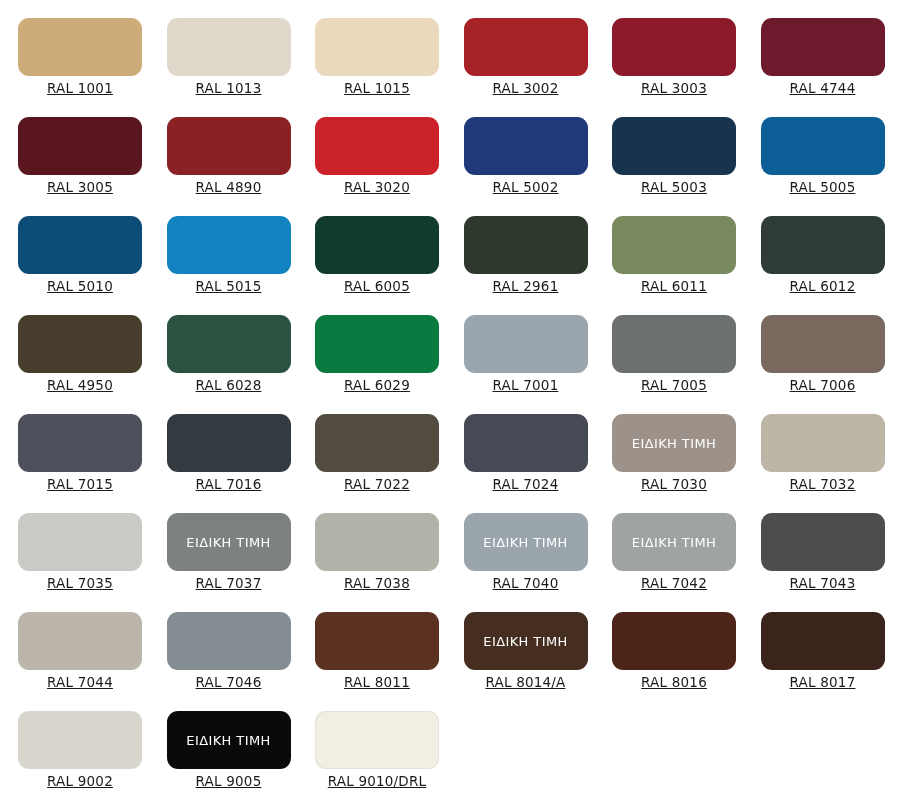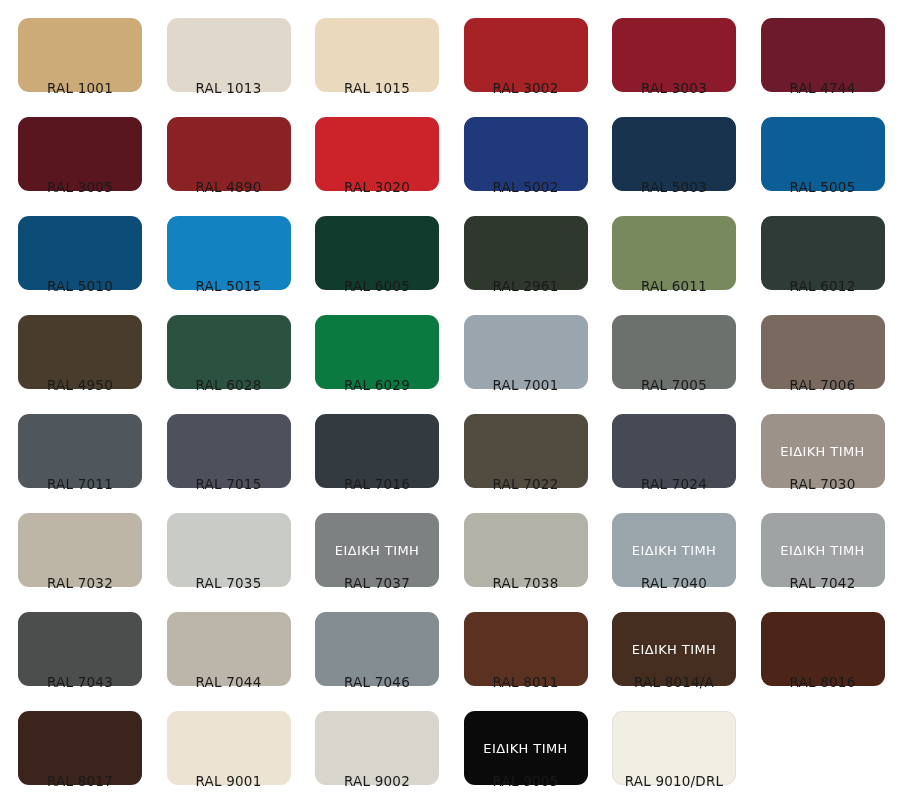--- a/index.html
+++ b/index.html
@@ -29,21 +29,21 @@
     position: relative;
     width: 148.5px;
     height: 99px;
     box-sizing: border-box;
   }
   .swatch {
     position: absolute;
     left: 16px;
     top: 14px;
     width: 124px;
-    height: 74px;
+    height: 58px;
     border-radius: 11px;
     box-sizing: border-box;
     display: flex;
     align-items: center;
     justify-content: center;
   }
   .swatch.bordered {
     box-shadow: inset 0 0 0 1px #e6e2da;
   }
   .special {
@@ -61,20 +61,21 @@
     left: 0;
     top: 78px;
     width: 156px;
     text-align: center;
     font-size: 13.5px;
     color: #1a1a1a;
     font-family: "DejaVu Sans", "Liberation Sans", sans-serif;
     letter-spacing: 0.2px;
     white-space: nowrap;
     line-height: 1;
+    text-decoration: underline;
   }
 </style>
 </head>
 <body>
 
 <div id="chart">
     <div class="cell">
       <div class="swatch" style="background: rgb(205, 171, 121);"></div>
       <div class="label">RAL 1001</div>
     </div>
@@ -164,24 +165,20 @@
     </div>
     <div class="cell">
       <div class="swatch" style="background: rgb(109, 113, 109);"></div>
       <div class="label">RAL 7005</div>
     </div>
     <div class="cell">
       <div class="swatch" style="background: rgb(121, 105, 95);"></div>
       <div class="label">RAL 7006</div>
     </div>
     <div class="cell">
-      <div class="swatch" style="background: rgb(79, 87, 92);"></div>
-      <div class="label">RAL 7011</div>
-    </div>
-    <div class="cell">
       <div class="swatch" style="background: rgb(78, 80, 91);"></div>
       <div class="label">RAL 7015</div>
     </div>
     <div class="cell">
       <div class="swatch" style="background: rgb(52, 59, 64);"></div>
       <div class="label">RAL 7016</div>
     </div>
     <div class="cell">
       <div class="swatch" style="background: rgb(81, 75, 64);"></div>
       <div class="label">RAL 7022</div>
@@ -248,24 +245,20 @@
       </div>
       <div class="label">RAL 8014/A</div>
     </div>
     <div class="cell">
       <div class="swatch" style="background: rgb(76, 36, 24);"></div>
       <div class="label">RAL 8016</div>
     </div>
     <div class="cell">
       <div class="swatch" style="background: rgb(59, 36, 28);"></div>
       <div class="label">RAL 8017</div>
-    </div>
-    <div class="cell">
-      <div class="swatch" style="background: rgb(236, 227, 211);"></div>
-      <div class="label">RAL 9001</div>
     </div>
     <div class="cell">
       <div class="swatch" style="background: rgb(216, 213, 204);"></div>
       <div class="label">RAL 9002</div>
     </div>
     <div class="cell">
       <div class="swatch" style="background: rgb(10, 10, 10);">
         <span class="special">ΕΙΔΙΚΗ ΤΙΜΗ</span>
       </div>
       <div class="label">RAL 9005</div>

